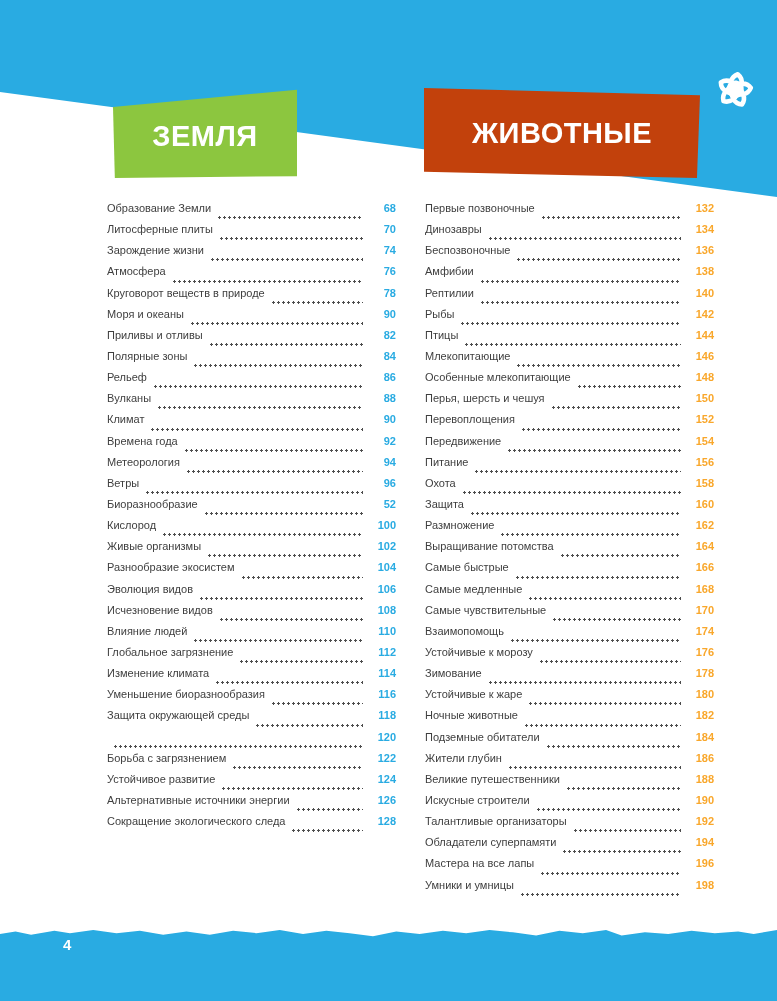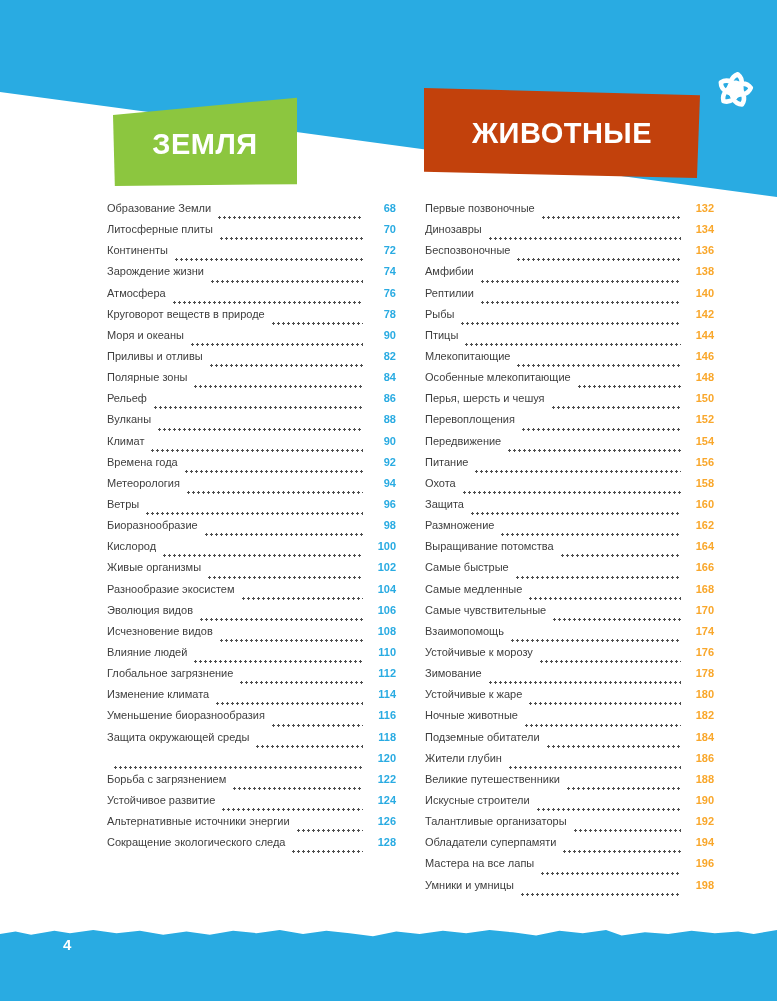--- a/index.html
+++ b/index.html
@@ -30,21 +30,21 @@
   .flower{
     position:absolute;left:705px;top:60px;width:60px;height:60px;z-index:3;
     transform:rotate(10deg);
   }
   
   .banner{
     position:absolute;z-index:2;display:flex;align-items:center;justify-content:center;
     color:#fff;font-weight:bold;font-size:29px;letter-spacing:.5px;
   }
   .banner-earth{
-    left:113px;top:96px;width:184px;height:84px;
+    left:113px;top:88px;width:184px;height:84px;
     clip-path:polygon(0 21%,100% 2%,100% 98%,1% 100%);
     padding-top:6px;
   }
   .banner-animals{
     left:424px;top:88px;width:276px;height:90px;
     clip-path:polygon(0 0,100% 8%,98.9% 100%,0 93%);
   }
   
   .toc-col{
     position:absolute;top:202px;width:289px;
@@ -95,25 +95,20 @@
       <span class="toc-label">Образование Земли</span>
       <span class="toc-leader"></span>
       <span class="toc-num">68</span>
     </div>
     <div class="toc-row">
       <span class="toc-label">Литосферные плиты</span>
       <span class="toc-leader"></span>
       <span class="toc-num">70</span>
     </div>
     <div class="toc-row">
-      <span class="toc-label">Континенты</span>
-      <span class="toc-leader"></span>
-      <span class="toc-num">72</span>
-    </div>
-    <div class="toc-row">
       <span class="toc-label">Зарождение жизни</span>
       <span class="toc-leader"></span>
       <span class="toc-num">74</span>
     </div>
     <div class="toc-row">
       <span class="toc-label">Атмосфера</span>
       <span class="toc-leader"></span>
       <span class="toc-num">76</span>
     </div>
     <div class="toc-row">
@@ -162,21 +157,21 @@
       <span class="toc-num">94</span>
     </div>
     <div class="toc-row">
       <span class="toc-label">Ветры</span>
       <span class="toc-leader"></span>
       <span class="toc-num">96</span>
     </div>
     <div class="toc-row">
       <span class="toc-label">Биоразнообразие</span>
       <span class="toc-leader"></span>
-      <span class="toc-num">98</span>
+      <span class="toc-num">52</span>
     </div>
     <div class="toc-row">
       <span class="toc-label">Кислород</span>
       <span class="toc-leader"></span>
       <span class="toc-num">100</span>
     </div>
     <div class="toc-row">
       <span class="toc-label">Живые организмы</span>
       <span class="toc-leader"></span>
       <span class="toc-num">102</span>

